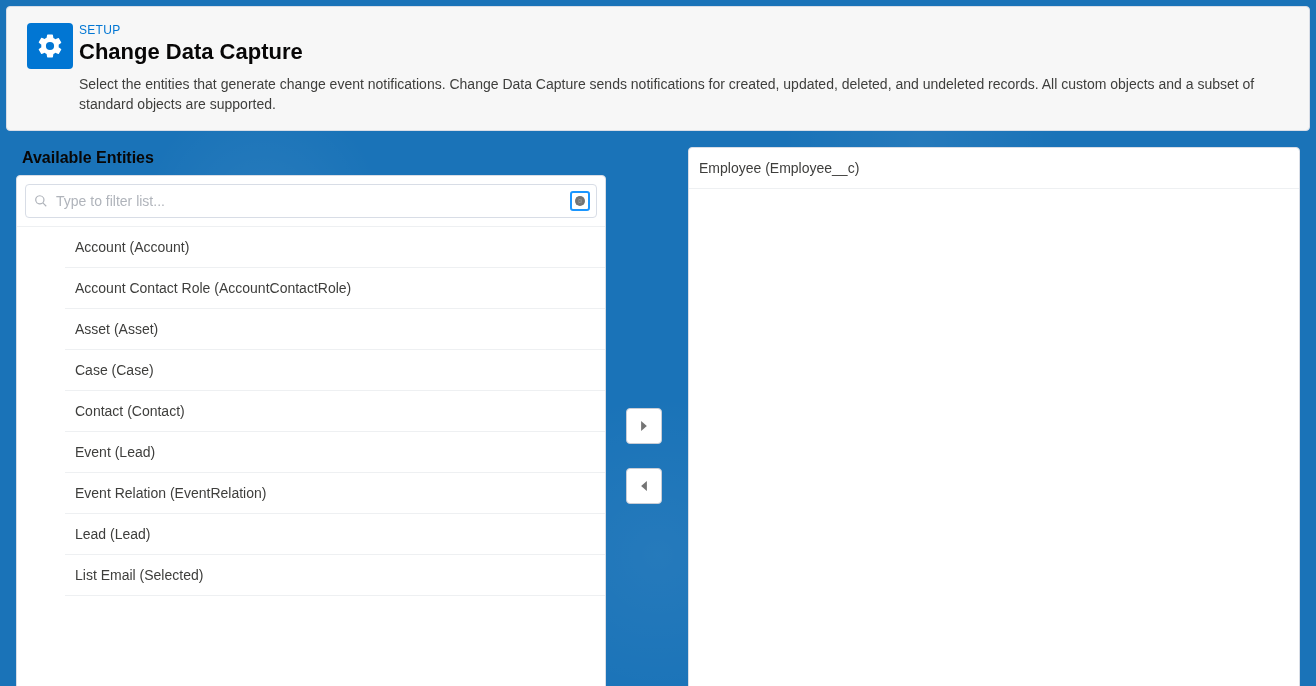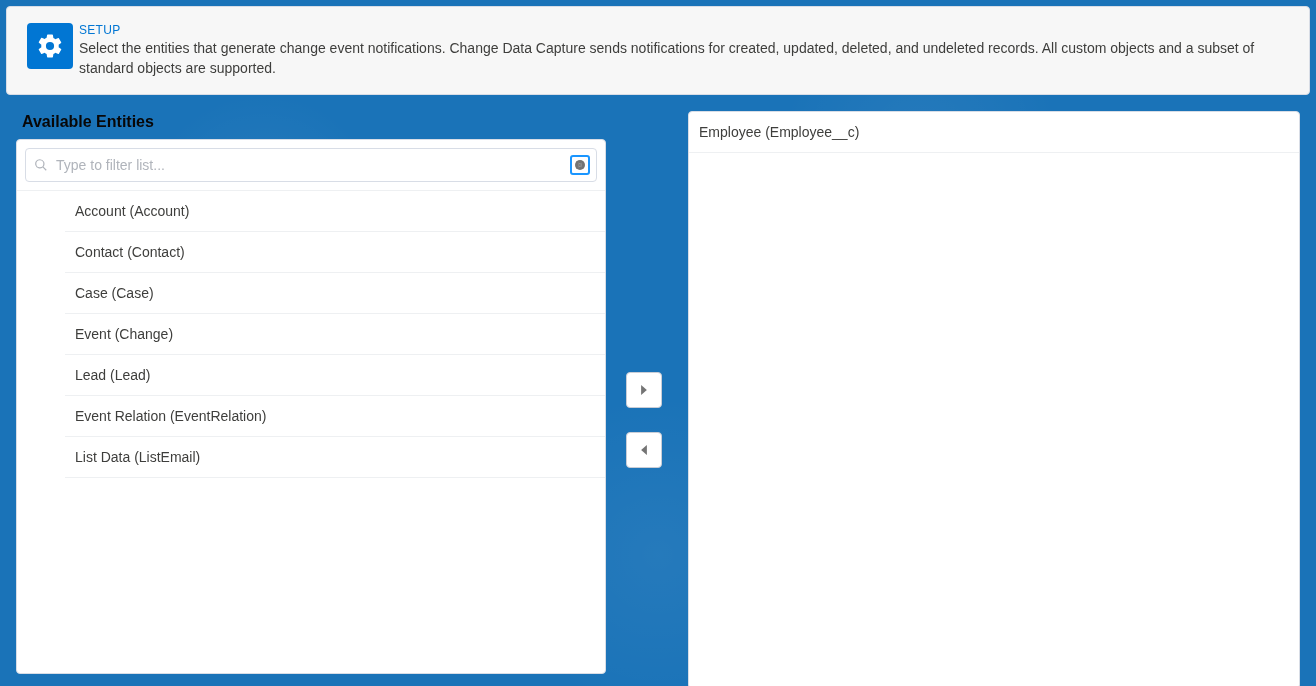--- a/index.html
+++ b/index.html
@@ -158,20 +158,21 @@
 <div class="page">
 
   <div class="header-card">
     <div class="gear-tile">
       <svg viewBox="0 0 24 24">
           <path d="M19.4 13a7.8 7.8 0 0 0 .1-1 7.8 7.8 0 0 0-.1-1l2.1-1.6a.5.5 0 0 0 .1-.6l-2-3.4a.5.5 0 0 0-.6-.2l-2.4 1a7.3 7.3 0 0 0-1.7-1l-.4-2.6a.5.5 0 0 0-.5-.4h-4a.5.5 0 0 0-.5.4L9.1 5a7.3 7.3 0 0 0-1.7 1l-2.4-1a.5.5 0 0 0-.6.2l-2 3.4a.5.5 0 0 0 .1.6L4.6 11a7.8 7.8 0 0 0-.1 1 7.8 7.8 0 0 0 .1 1l-2.1 1.6a.5.5 0 0 0-.1.6l2 3.4a.5.5 0 0 0 .6.2l2.4-1a7.3 7.3 0 0 0 1.7 1l.4 2.6a.5.5 0 0 0 .5.4h4a.5.5 0 0 0 .5-.4l.4-2.6a7.3 7.3 0 0 0 1.7-1l2.4 1a.5.5 0 0 0 .6-.2l2-3.4a.5.5 0 0 0-.1-.6Zm-7.4 2.5A3.5 3.5 0 1 1 15.5 12 3.5 3.5 0 0 1 12 15.5Z"></path>
         </svg>
     </div>
     <div class="header-text">
       <div class="breadcrumb">SETUP</div>
+      <h1>Change Data Capture</h1>
       <p>Select the entities that generate change event notifications. Change Data Capture sends notifications for created, updated, deleted, and undeleted records. All custom objects and a subset of standard objects are supported.</p>
     </div>
   </div>
 
   <div class="body-area">
     <div class="columns">
 
       <div class="col-available">
         <div class="col-title">Available Entities</div>
         <div class="panel panel-available">
@@ -185,26 +186,28 @@
                 <svg viewBox="0 0 24 24">
                     <path d="M18.3 5.7 12 12l6.3 6.3-1.4 1.4L10.6 13.4 4.3 19.7 2.9 18.3 9.2 12 2.9 5.7 4.3 4.3l6.3 6.3 6.3-6.3z" transform="translate(1 0)"></path>
                     <circle cx="12" cy="12" r="10" fill="none"></circle>
                     <path d="M12 2a10 10 0 1 0 10 10A10 10 0 0 0 12 2Zm4.3 13L15 16.3 12 13.4 9 16.3 7.7 15l3-3-3-3L9 7.7l3 2.9 3-2.9L16.3 9l-3 3Z"></path>
                   </svg>
               </div>
             </div>
           </div>
           <div class="list-scroll">
             <div class="list-item">Account (Account)</div>
+            <div class="list-item">Account Contact Role (AccountContactRole)</div>
+            <div class="list-item">Asset (Asset)</div>
+            <div class="list-item">Case (Case)</div>
             <div class="list-item">Contact (Contact)</div>
-            <div class="list-item">Case (Case)</div>
-            <div class="list-item">Event (Change)</div>
+            <div class="list-item">Event (Lead)</div>
+            <div class="list-item">Event Relation (EventRelation)</div>
             <div class="list-item">Lead (Lead)</div>
-            <div class="list-item">Event Relation (EventRelation)</div>
-            <div class="list-item">List Data (ListEmail)</div>
+            <div class="list-item">List Email (Selected)</div>
           </div>
         </div>
       </div>
 
       <div class="transfer-col">
         <div class="transfer-btn">
           <svg viewBox="0 0 10 14">
               <path d="M1 0l8 7-8 7V0z"></path>
             </svg>
         </div>

